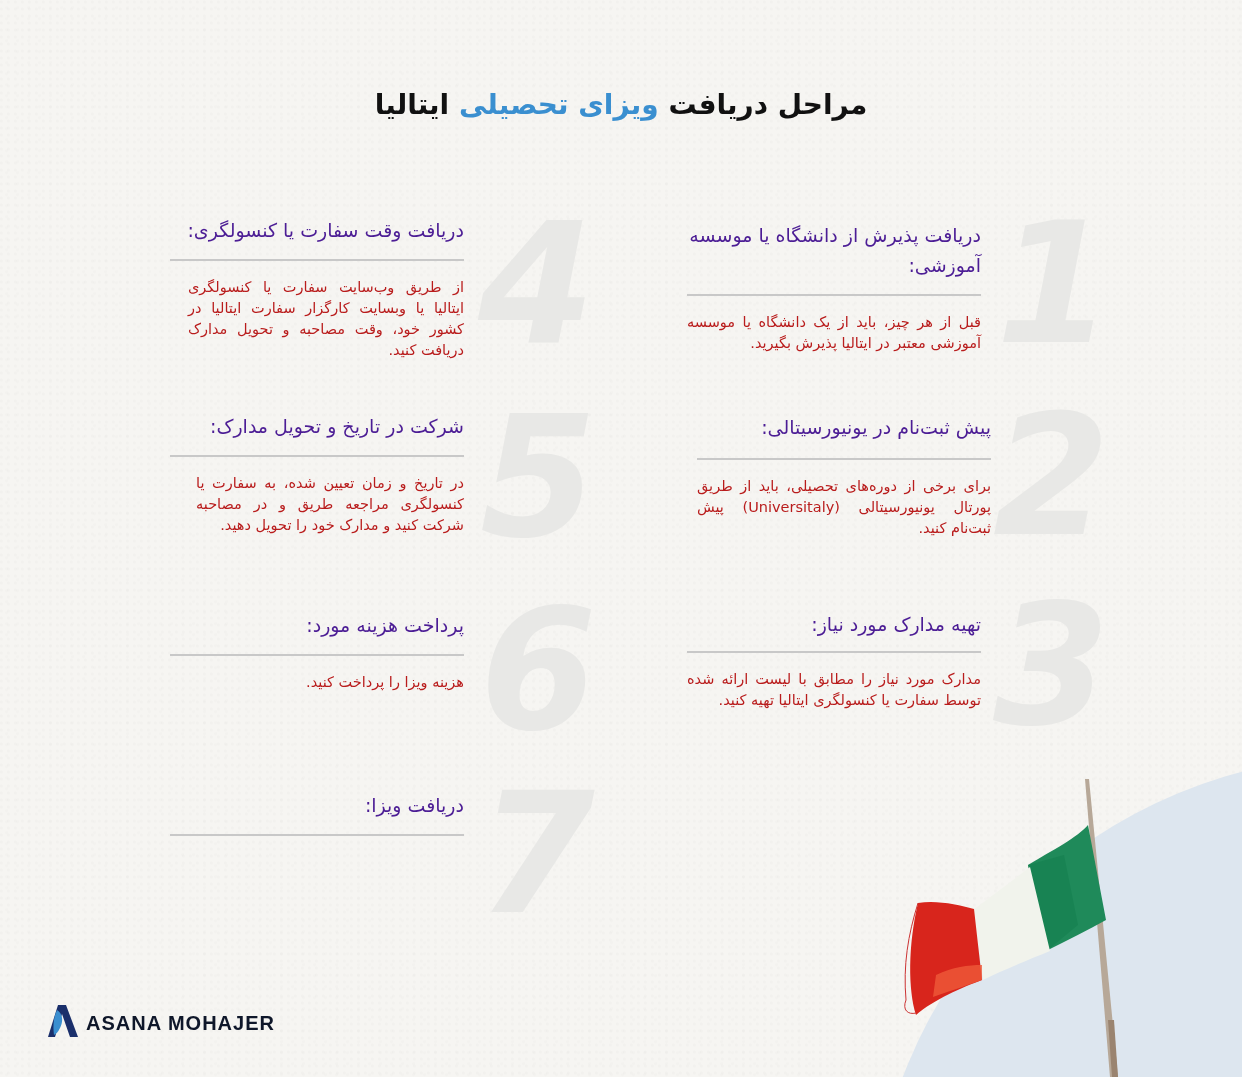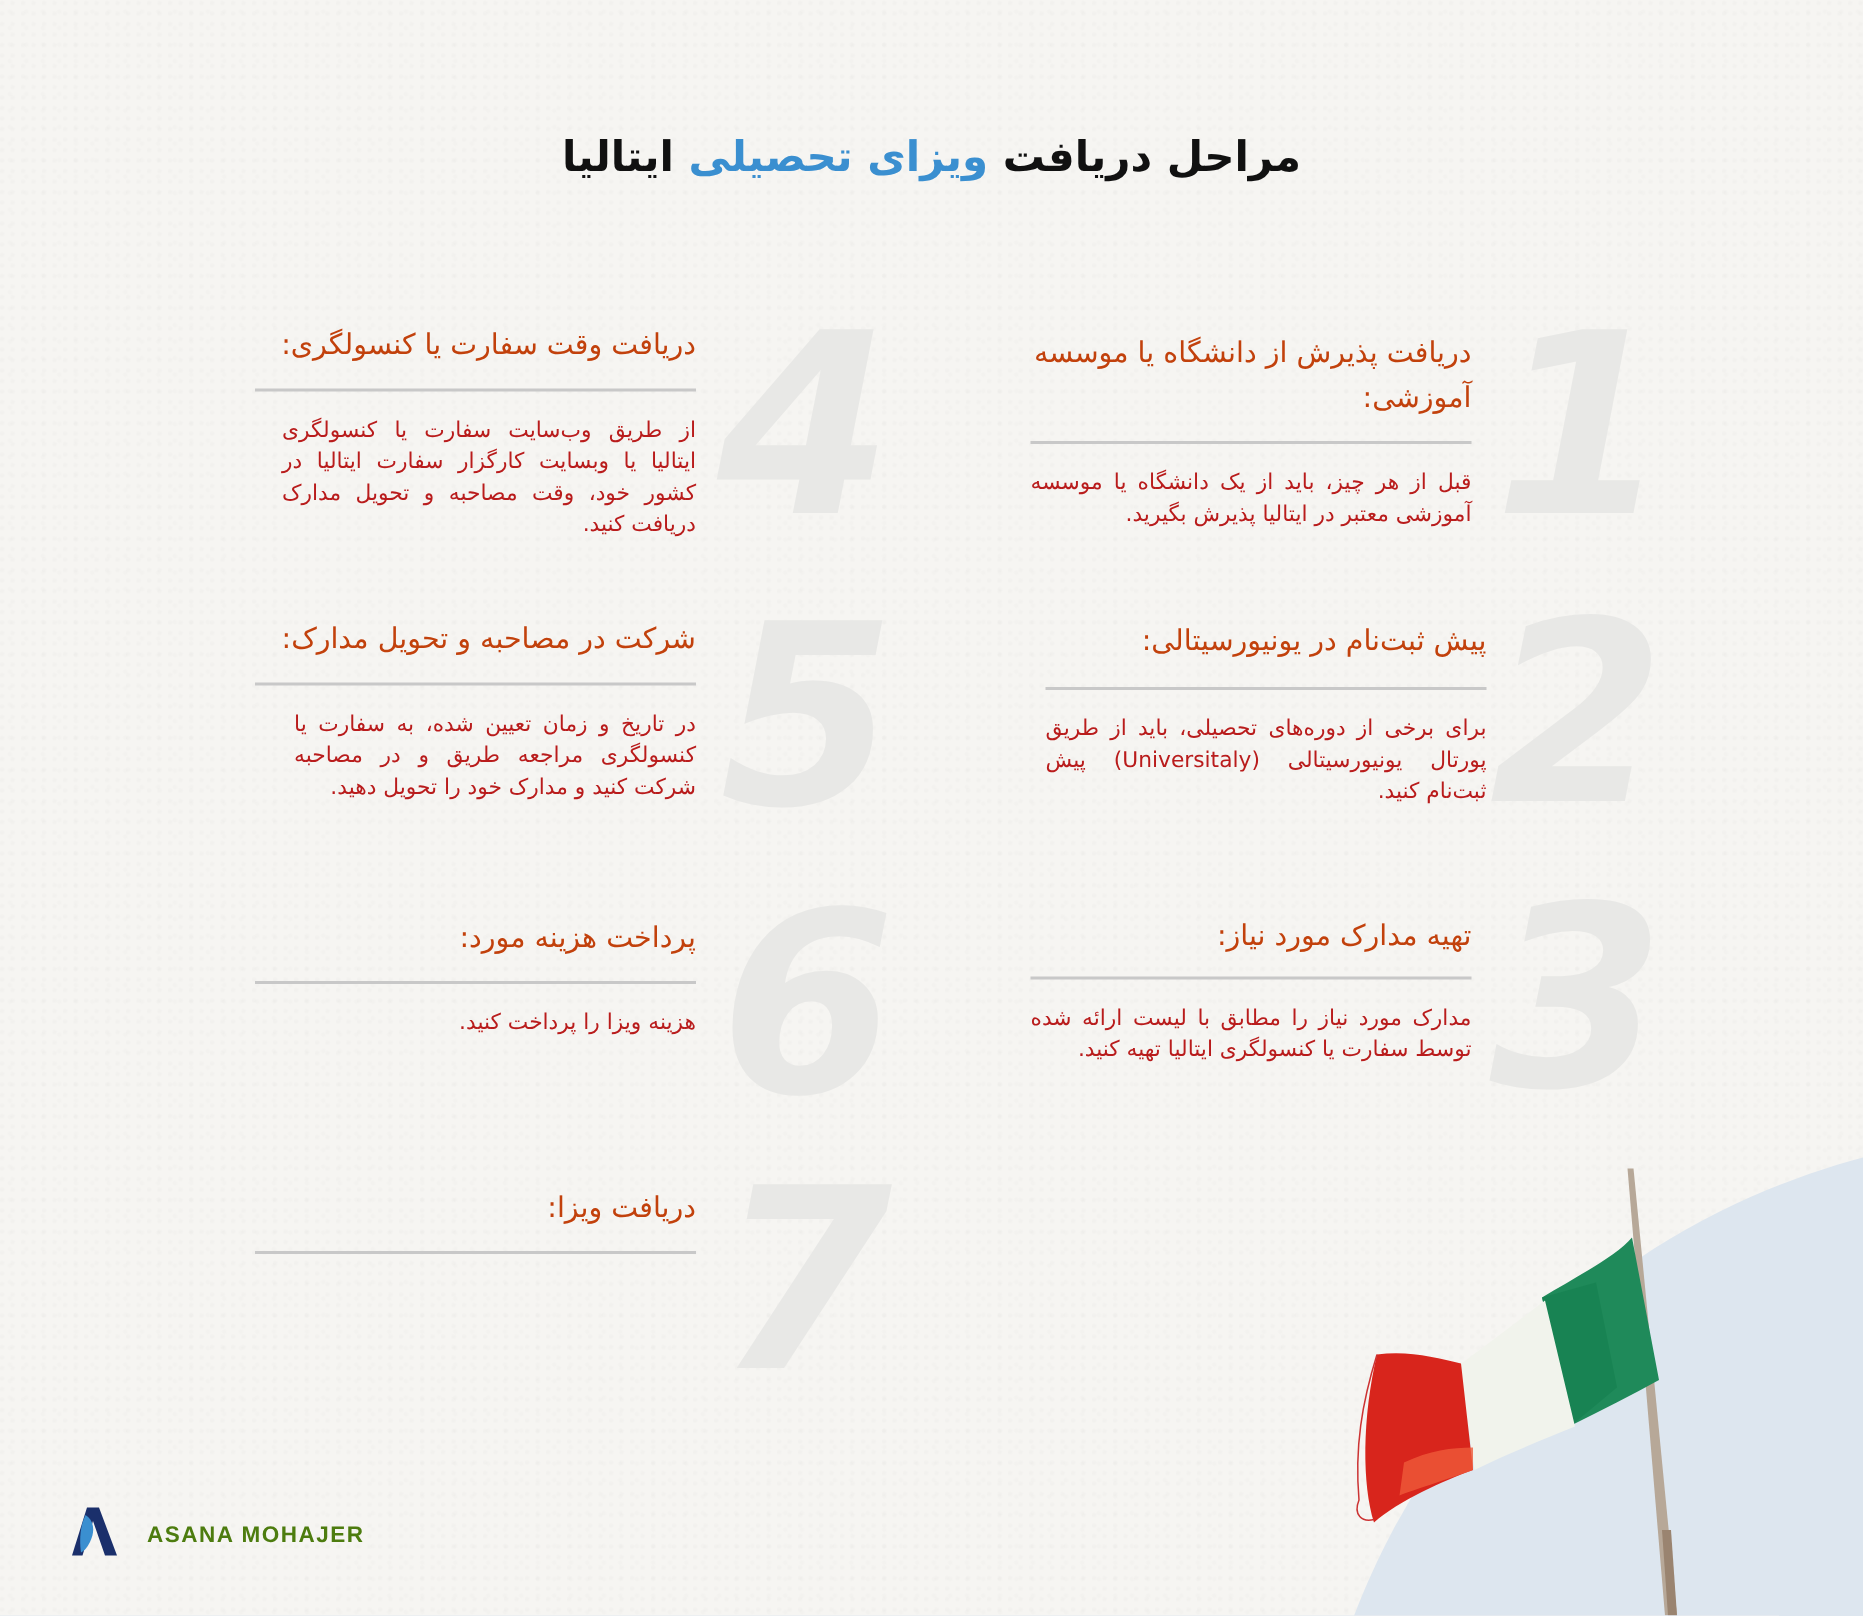--- a/index.html
+++ b/index.html
@@ -11,25 +11,25 @@
       radial-gradient(circle at 60% 70%, rgba(0,0,0,0.012) 0 1px, transparent 2px) 0 0/11px 11px,
       #f6f5f2;}
   .blue-arc{position:absolute;left:870px;top:755px;width:1000px;height:1000px;border-radius:50%;
     background:#dde6ef;}
   .title{position:absolute;top:88px;left:0;width:1242px;text-align:center;direction:rtl;
     font-size:28px;font-weight:bold;color:#111;}
   .title .accent{color:#3a8fd0;}
   .bignum{position:absolute;font-family:"DejaVu Sans",sans-serif;font-weight:900;color:#e8e8e6;
     font-size:168px;line-height:1;letter-spacing:-4px;font-style:italic;}
   .step{position:absolute;direction:rtl;text-align:right;}
-  .step h3{margin:0;font-size:19px;font-weight:normal;color:#c2410c;line-height:30px;}
+  .step h3{margin:0;font-size:19px;font-weight:normal;color:#4c1d95;line-height:30px;}
   .step .rule{height:2px;background:#c8c8c8;margin:14px 0 16px 0;}
   .step p{margin:0;font-size:14.5px;line-height:21px;color:#b91c1c;text-align:justify;text-align-last:right;}
   .logo{position:absolute;left:48px;top:1004px;display:flex;align-items:center;gap:8px;}
-  .logo .txt{font-family:"Liberation Sans",sans-serif;font-size:15px;letter-spacing:1px;color:#4d7c0f;font-weight:600;margin-left:12px;}
+  .logo .txt{font-family:"Liberation Sans",sans-serif;font-size:20px;letter-spacing:1px;color:#0f172a;font-weight:600;}
   .flag-wrap{position:absolute;left:878px;top:775px;width:250px;height:302px;}
 </style>
 </head>
 <body>
 
 <div class="bg-tex"></div>
 <div class="blue-arc"></div>
 
 <h1 class="title" style="margin:0;">
   <span>مراحل دریافت</span>
@@ -60,21 +60,21 @@
   <div class="rule" style="margin-top:12px;"></div>
   <p>مدارک مورد نیاز را مطابق با لیست ارائه شده توسط سفارت یا کنسولگری ایتالیا تهیه کنید.</p>
 </div>
 
 <div class="step" style="left:170px;top:215px;width:294px;">
   <h3>دریافت وقت سفارت یا کنسولگری:</h3>
   <div class="rule"></div>
   <p style="padding-left:18px;">از طریق وب‌سایت سفارت یا کنسولگری ایتالیا یا وبسایت کارگزار سفارت ایتالیا در کشور خود، وقت مصاحبه و تحویل مدارک دریافت کنید.</p>
 </div>
 <div class="step" style="left:170px;top:411px;width:294px;">
-  <h3>شرکت در مصاحبه و تحویل مدارک:</h3>
+  <h3>شرکت در تاریخ و تحویل مدارک:</h3>
   <div class="rule"></div>
   <p style="padding-left:26px;">در تاریخ و زمان تعیین شده، به سفارت یا کنسولگری مراجعه طریق و در مصاحبه شرکت کنید و مدارک خود را تحویل دهید.</p>
 </div>
 <div class="step" style="left:170px;top:610px;width:294px;">
   <h3>پرداخت هزینه مورد:</h3>
   <div class="rule"></div>
   <p>هزینه ویزا را پرداخت کنید.</p>
 </div>
 <div class="step" style="left:170px;top:790px;width:294px;">
   <h3>دریافت ویزا:</h3>

